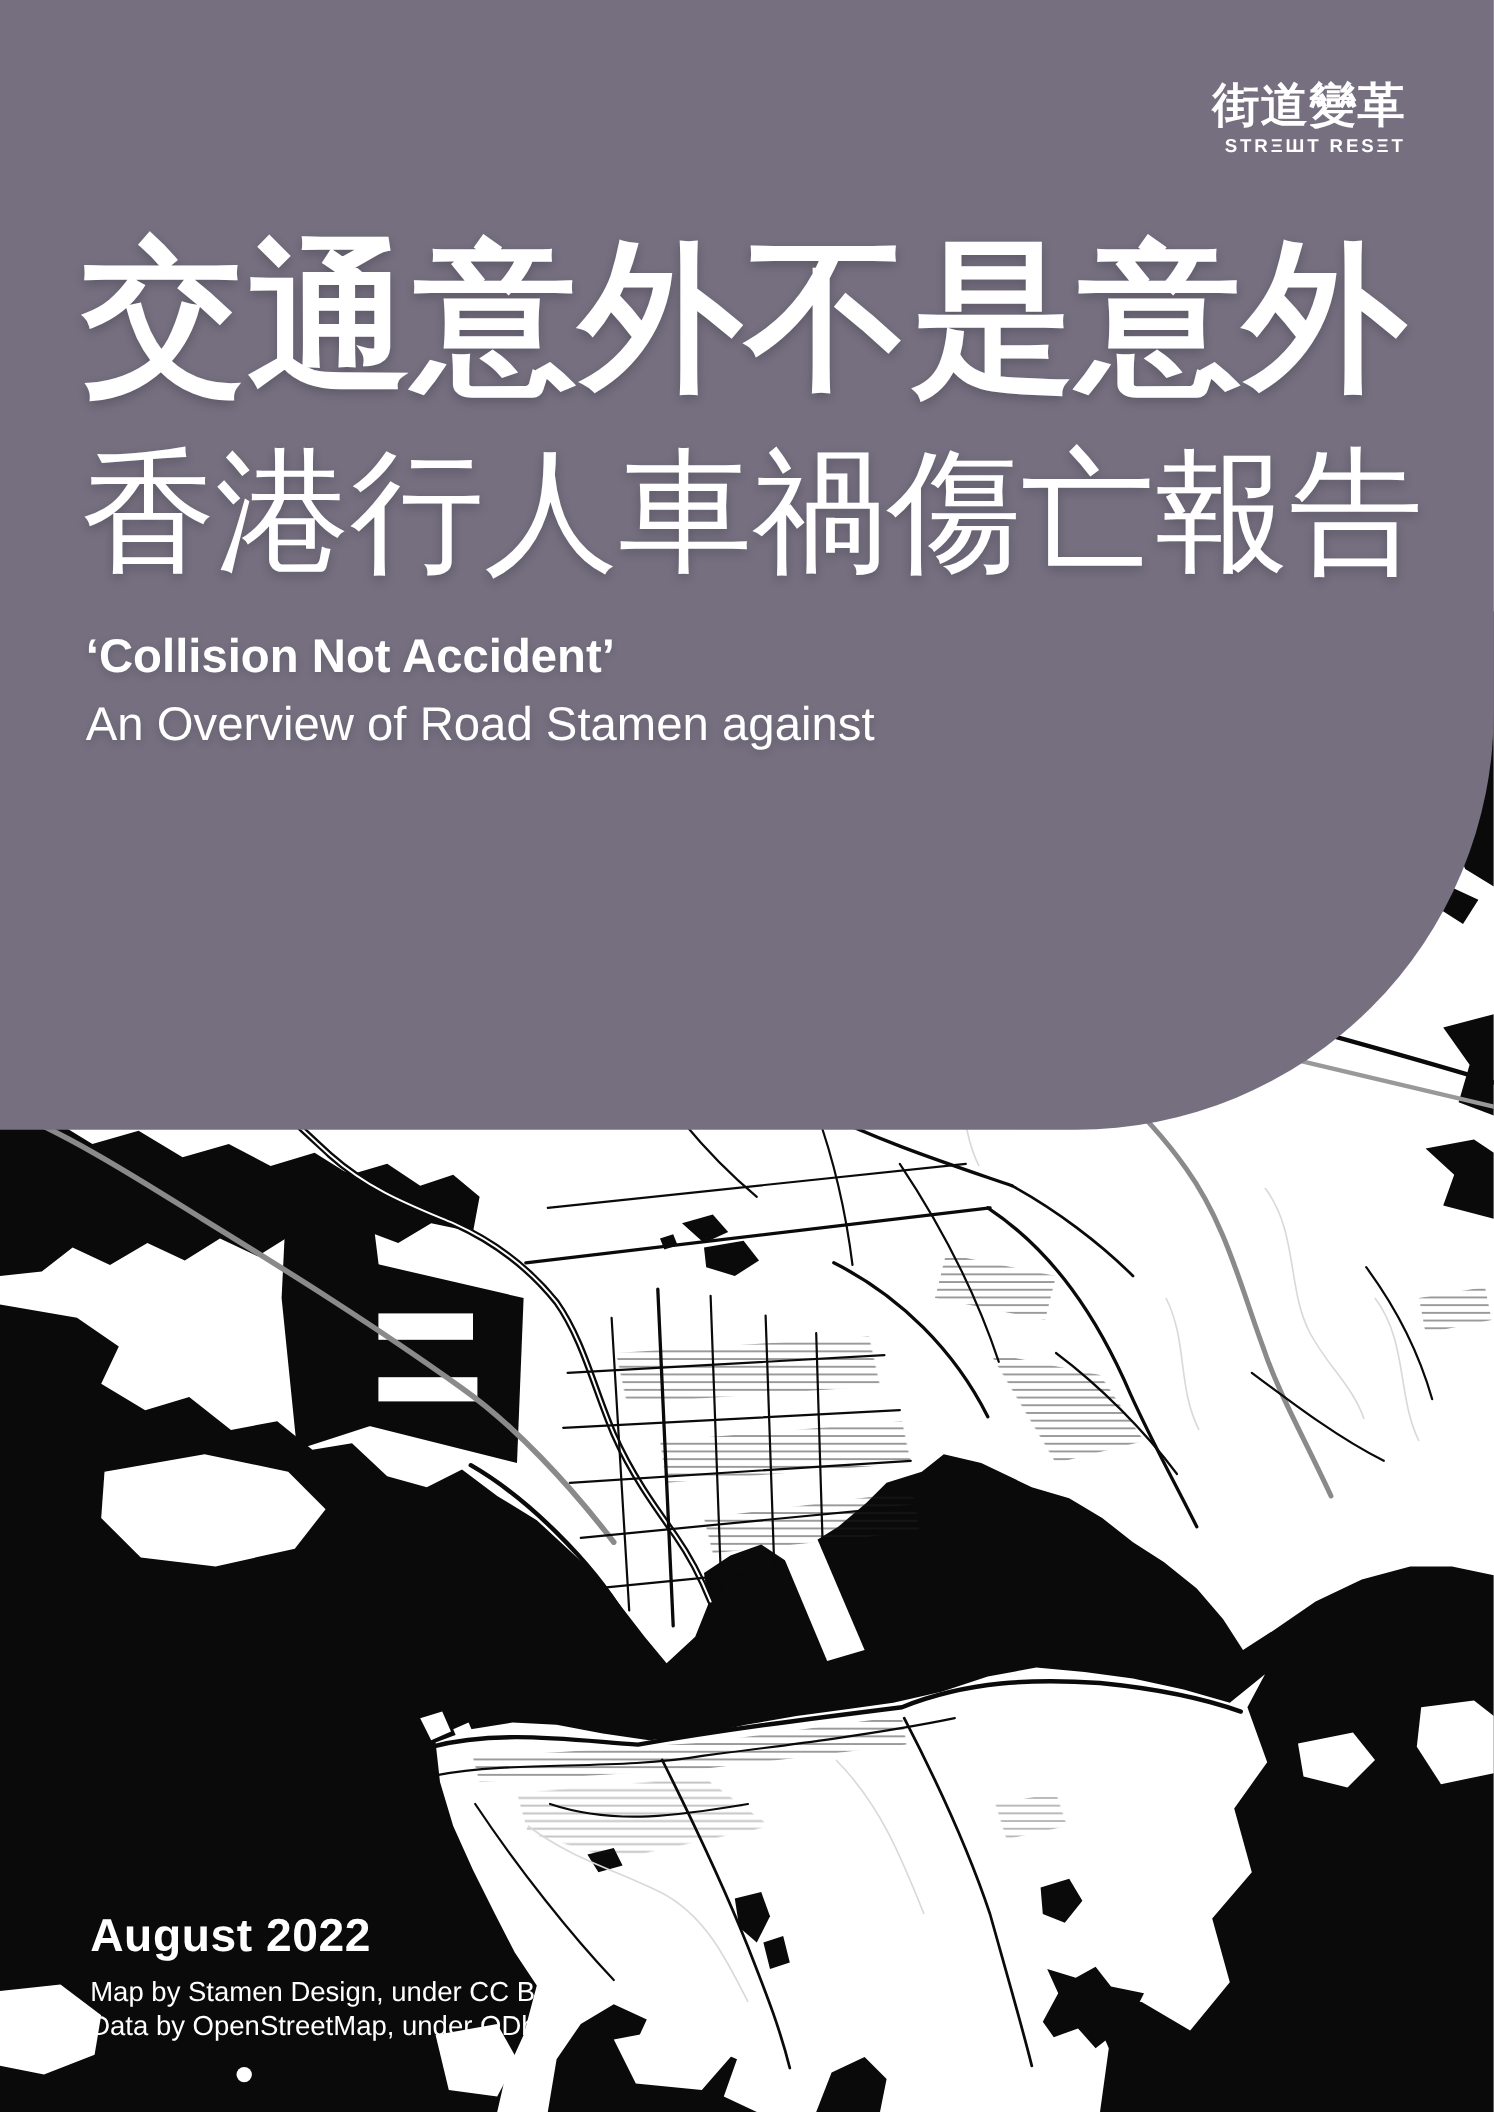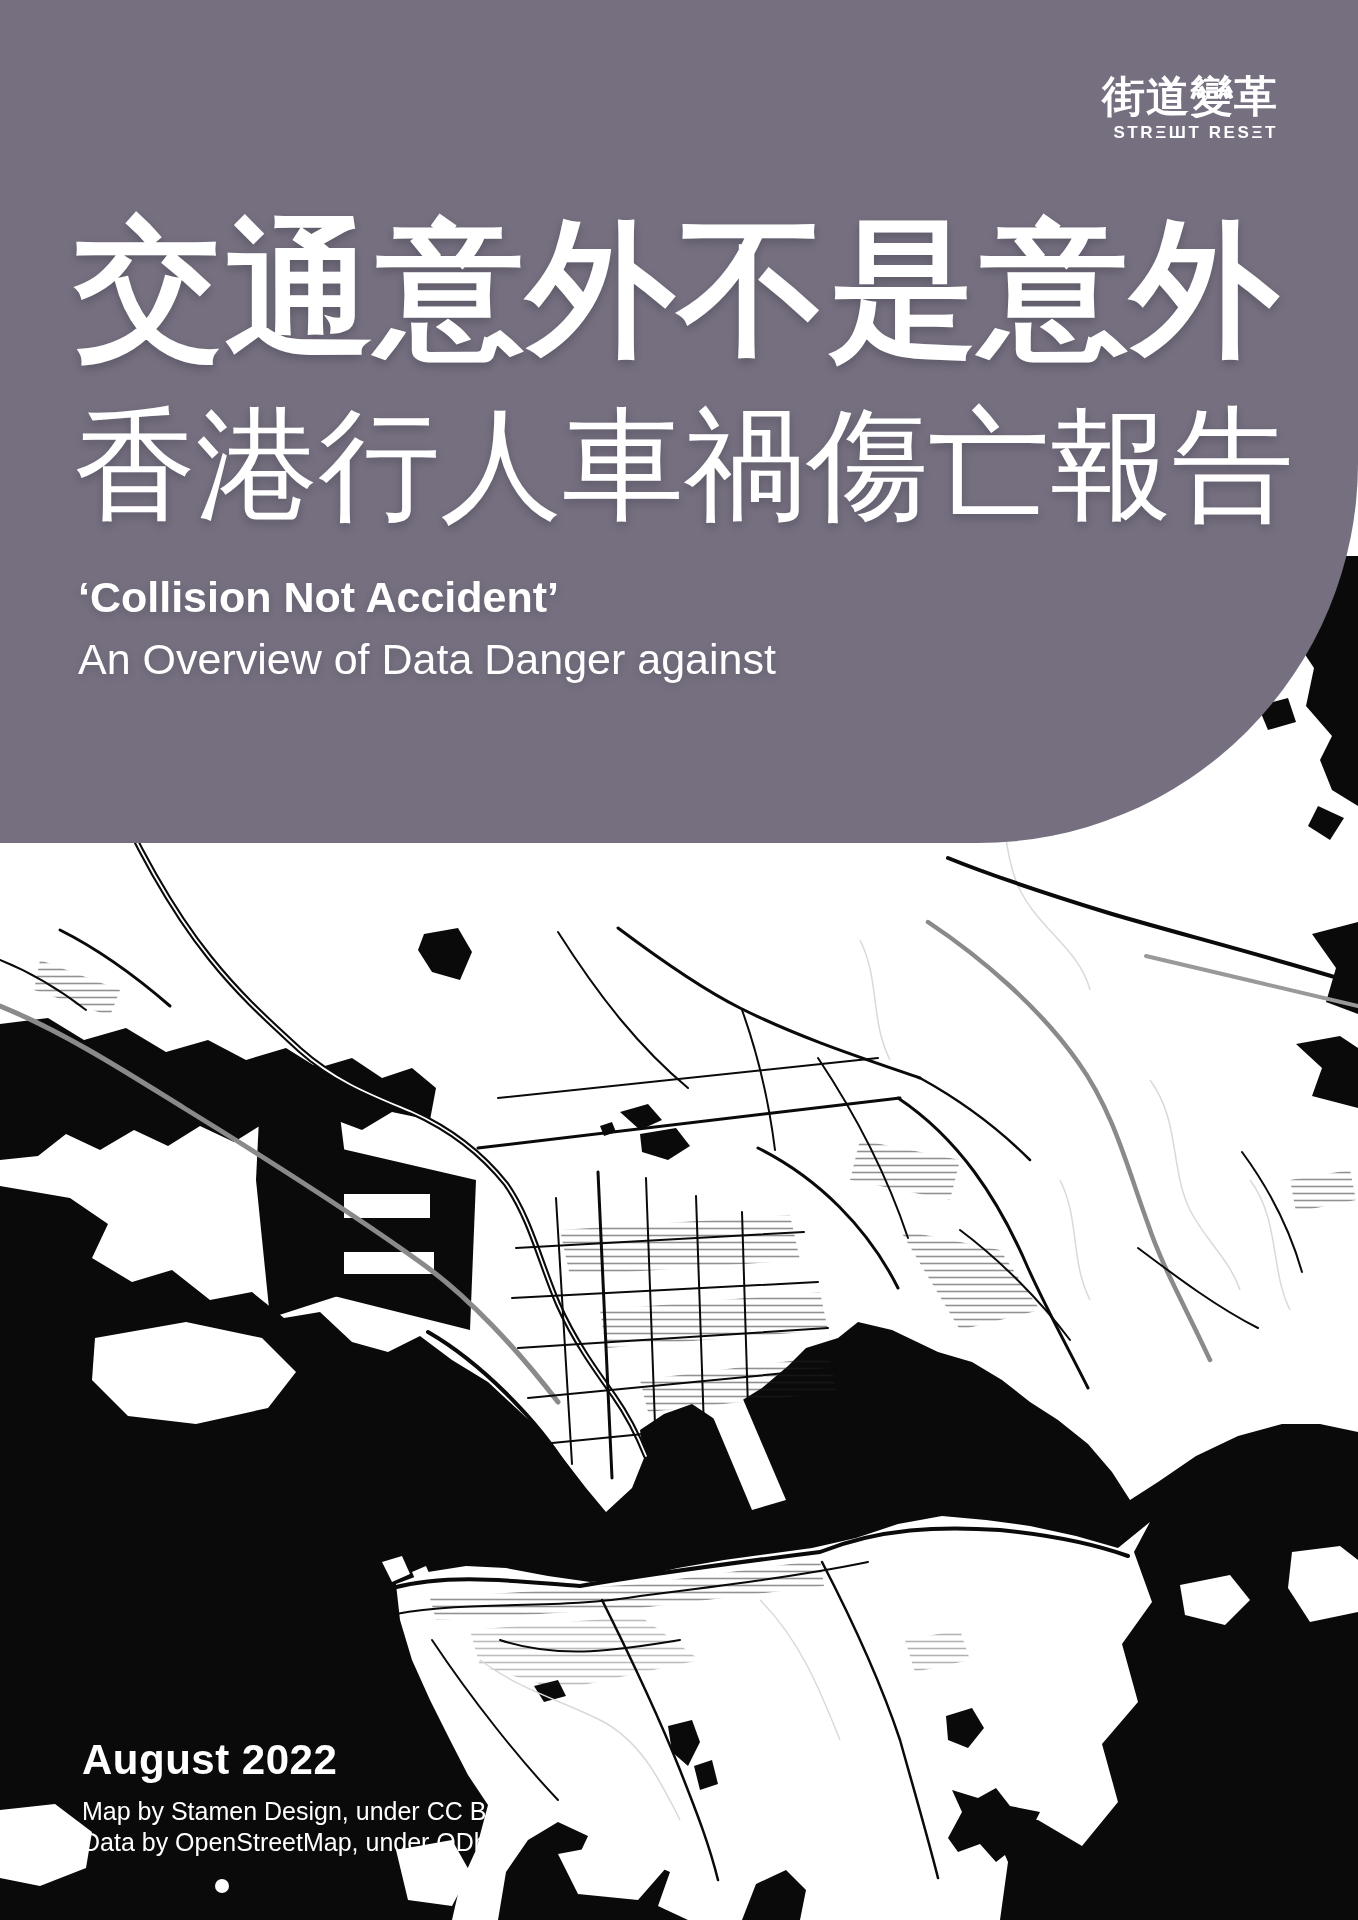--- a/index.html
+++ b/index.html
@@ -1,20 +1,20 @@
 <!DOCTYPE html>
 <html><head>
 <meta charset="utf-8">
 <style>
   html,body{margin:0;padding:0;background:#ffffff;}
   body{width:1358px;height:1920px;position:relative;overflow:hidden;
        font-family:"Liberation Sans","DejaVu Sans",sans-serif;}
   .map-wrap{position:absolute;left:0;top:0;width:1358px;height:1920px;z-index:1;}
   .map-wrap svg{display:block;width:1358px;height:1920px;}
-  .header{position:absolute;left:0;top:0;width:1358px;height:843px;z-index:2;
+  .header{position:absolute;left:0;top:0;width:1358px;height:1027px;z-index:2;
           background:#756f80;border-bottom-right-radius:380px;}
   .logo{position:absolute;top:74px;right:80px;text-align:right;color:#fff;}
   .logo-cjk{font-size:43px;font-weight:900;line-height:1.05;letter-spacing:1px;}
   .logo-latin{font-size:17px;font-weight:700;letter-spacing:2.6px;margin-top:4px;}
   .title-zh{position:absolute;left:74px;color:#fff;white-space:nowrap;
             text-shadow:0 4px 10px rgba(0,0,0,0.20);}
   .title-zh-1{top:208px;font-size:148px;font-weight:900;letter-spacing:3px;line-height:1.1;}
   .title-zh-2{top:398px;font-size:122px;font-weight:400;letter-spacing:0;line-height:1.1;}
   .subtitle{position:absolute;left:78px;top:566px;color:#fff;font-size:43px;line-height:62px;
             text-shadow:0 3px 8px rgba(0,0,0,0.15);}
@@ -165,21 +165,21 @@
   <div class="logo">
     <div class="logo-cjk">街道變革</div>
     <div class="logo-latin">STRΞШT RESΞT</div>
   </div>
 
   <div class="title-zh title-zh-1">交通意外不是意外</div>
   <div class="title-zh title-zh-2">香港行人車禍傷亡報告</div>
 
   <div class="subtitle">
     <div class="bold">‘Collision Not Accident’</div>
-    <div>An Overview of Data Danger against</div>
+    <div>An Overview of Road Stamen against</div>
   </div>
 </div>
 
 <div class="footer">
   <div class="footer-date">August 2022</div>
   <div class="footer-attr">
     <div>Map by Stamen Design, under CC BY 3.0.</div>
     <div>Data by OpenStreetMap, under ODbL.</div>
   </div>
 </div>

